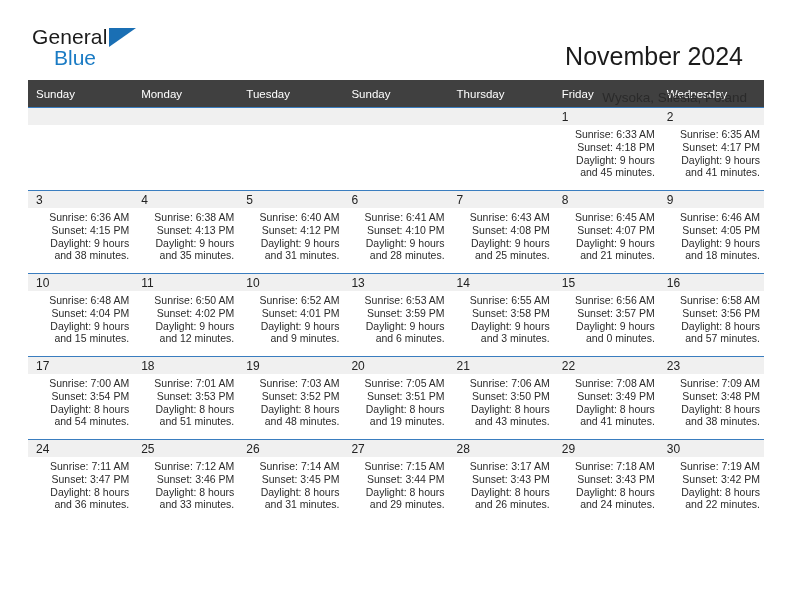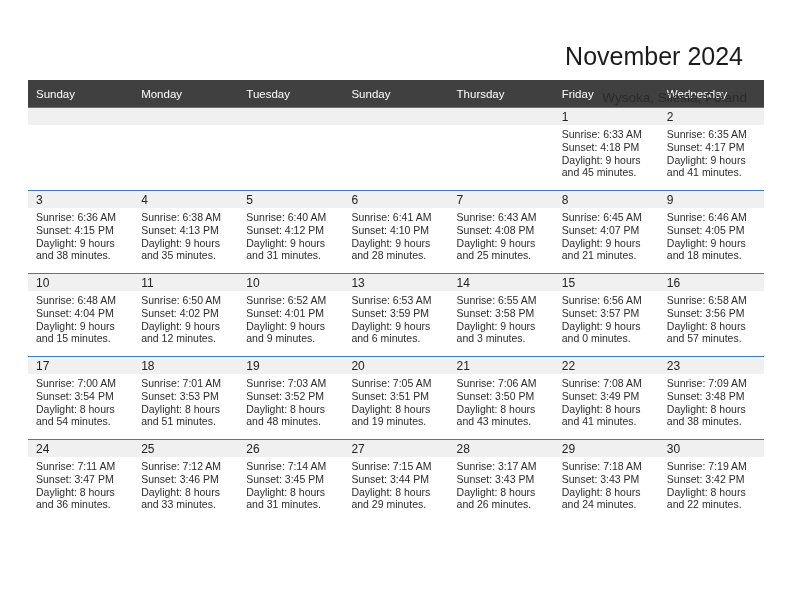--- a/index.html
+++ b/index.html
@@ -109,37 +109,43 @@
     background: #f0f0f0;
     height: 17px;
     padding: 1px 0 2px 8px;
     font-size: 12px;
     color: #222222;
     line-height: 16px;
     box-sizing: border-box;
   }
   .cell-body {
     padding: 3px 4px 0 8px;
+    text-align: right;
   }
   .cell-body div {
     font-size: 10.5px;
     line-height: 12.8px;
     color: #2b2b2b;
     white-space: nowrap;
   }
   .empty .daynum-band {
     color: transparent;
   }
 </style>
 </head>
 <body>
 
 <div class="page">
 
   <div class="header">
+    <div class="logo">
+      <span class="logo-general">General</span>
+      <span class="logo-tri"></span>
+      <span class="logo-blue">Blue</span>
+    </div>
     <div class="title-block">
       <h1 class="cal-title">November 2024</h1>
       <h2 class="cal-subtitle">Wysoka, Silesia, Poland</h2>
     </div>
   </div>
 
   <table class="calendar">
     <thead>
       <tr>
         <th>Sunday</th>

